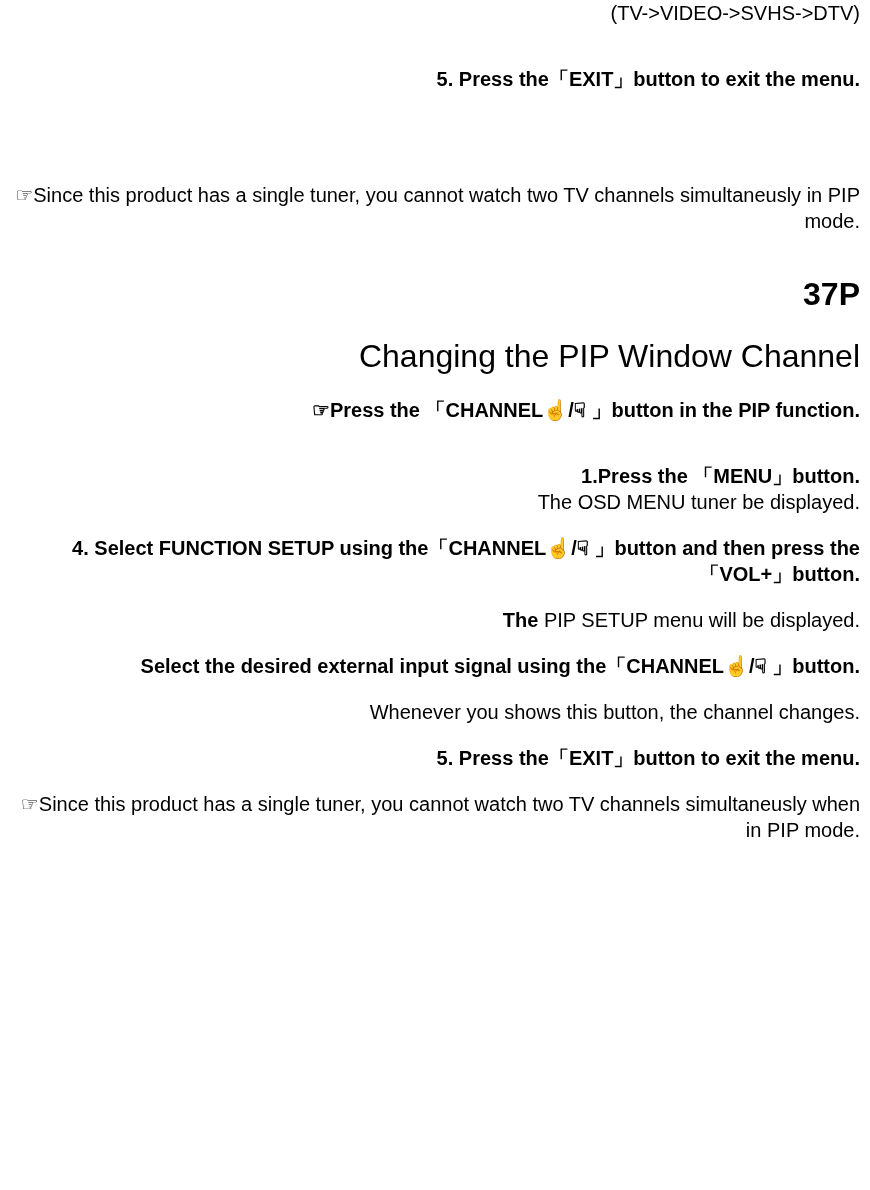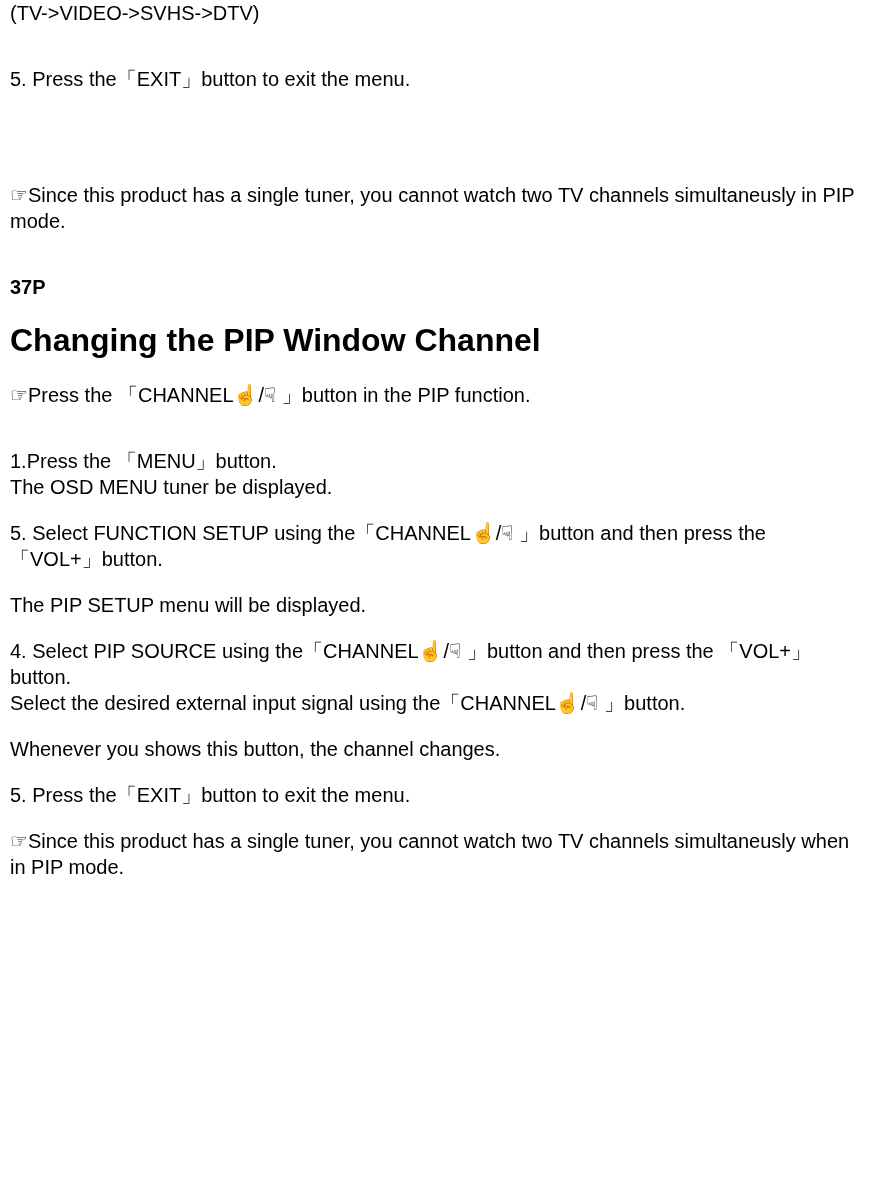--- a/index.html
+++ b/index.html
@@ -7,32 +7,33 @@
     padding: 0;
     width: 870px;
     background: #fff;
     font-family: Arial, Helvetica, sans-serif;
     color: #000;
   }
   .page {
     padding: 0 10px 40px 10px;
     font-size: 20px;
     line-height: 1.3;
+    text-align: right;
   }
   p { margin: 0; }
-  .bold { font-weight: normal; }
+  .bold { font-weight: bold; }
   .section-gap-sm { height: 20px; }
   .section-gap-md { height: 40px; }
   .section-gap-lg { height: 90px; }
   .h1 {
     font-size: 32px;
-    font-weight: bold;
+    font-weight: normal;
   }
   .h2 {
-    font-size: 20px;
+    font-size: 32px;
     font-weight: bold;
   }
 </style>
 </head>
 <body>
 
 <div class="page">
 
   <p>(TV-&gt;VIDEO-&gt;SVHS-&gt;DTV)</p>
 
@@ -59,34 +60,31 @@
   </p>
 
   <div class="section-gap-md"></div>
 
   <p class="bold">1.Press the 「MENU」button.</p>
   <p> The OSD MENU tuner be displayed.</p>
 
   <div class="section-gap-sm"></div>
 
   <p class="bold">
-    <span>5. Select FUNCTION SETUP using the「CHANNEL</span><span>☝</span><span>/</span><span>☟</span><span> 」button and then press the 「VOL+」button.</span>
+    <span>4. Select FUNCTION SETUP using the「CHANNEL</span><span>☝</span><span>/</span><span>☟</span><span> 」button and then press the 「VOL+」button.</span>
   </p>
 
   <div class="section-gap-sm"></div>
 
   <p>
     <span class="bold"> The</span><span> PIP SETUP menu will be displayed.</span>
   </p>
 
   <div class="section-gap-sm"></div>
 
-  <p class="bold">
-    <span>4.  Select PIP SOURCE using the「CHANNEL</span><span>☝</span><span>/</span><span>☟</span><span> 」button and then press the 「VOL+」button.</span>
-  </p>
   <p class="bold">
     <span> Select the desired external input signal using the「CHANNEL</span><span>☝</span><span>/</span><span>☟</span><span> 」button.</span>
   </p>
 
   <div class="section-gap-sm"></div>
 
   <p> Whenever you shows this button, the channel changes.</p>
 
   <div class="section-gap-sm"></div>
 

